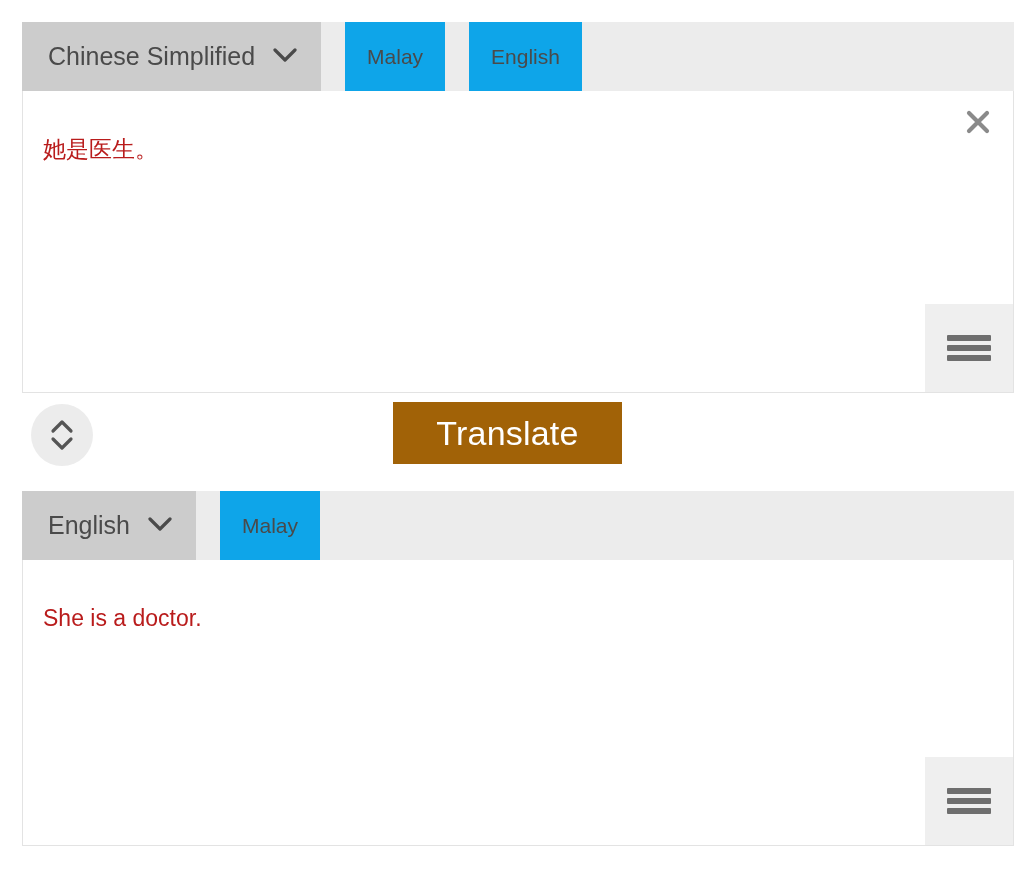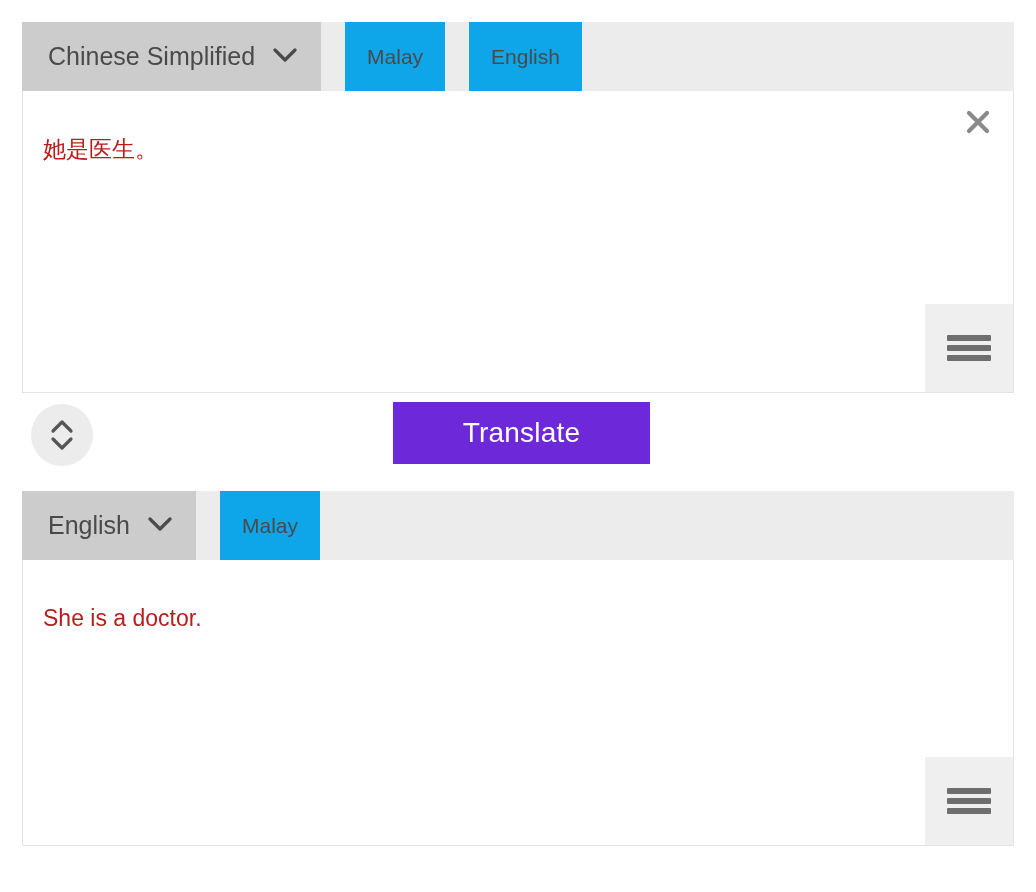--- a/index.html
+++ b/index.html
@@ -151,26 +151,26 @@
     align-items: center;
     justify-content: center;
     cursor: pointer;
   }
   .swap-btn svg { display: block; }
 
   .translate-btn {
     position: absolute;
     left: 371px;
     top: 9px;
-    width: 257px;
+    width: 229px;
     height: 62px;
-    background: #6d28d9;
+    background: #a16207;
     border: none;
     color: #ffffff;
-    font-size: 28px;
+    font-size: 34px;
     font-family: "Liberation Sans", "DejaVu Sans", sans-serif;
     cursor: pointer;
     display: flex;
     align-items: center;
     justify-content: center;
     letter-spacing: 0.2px;
   }
 </style>
 </head>
 <body>

